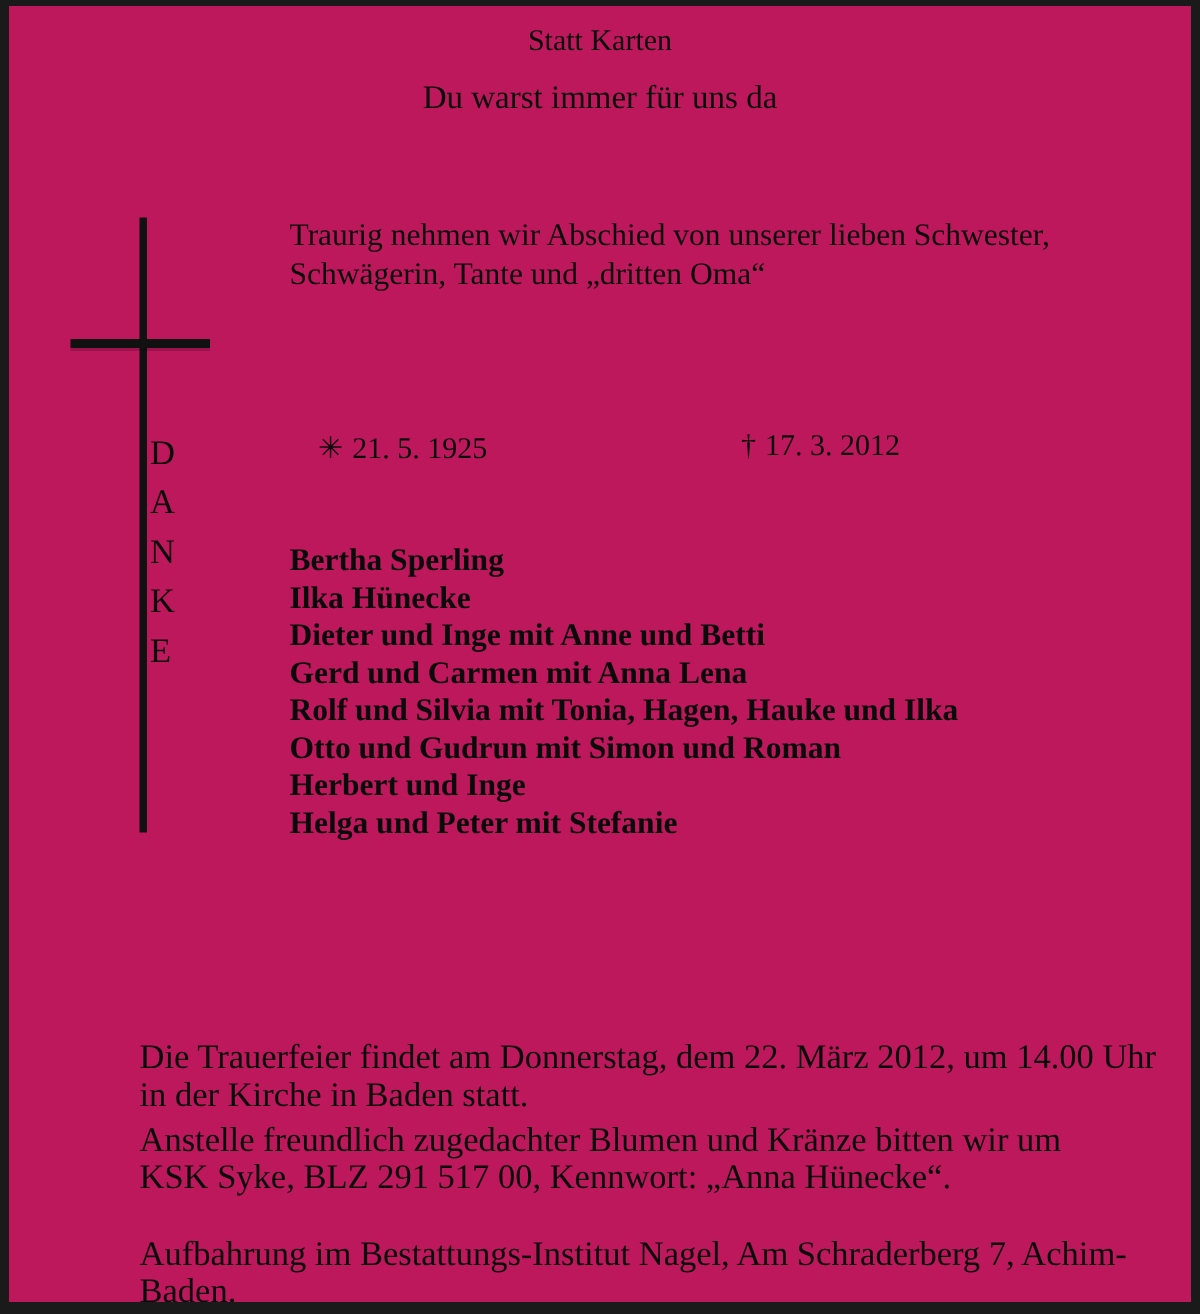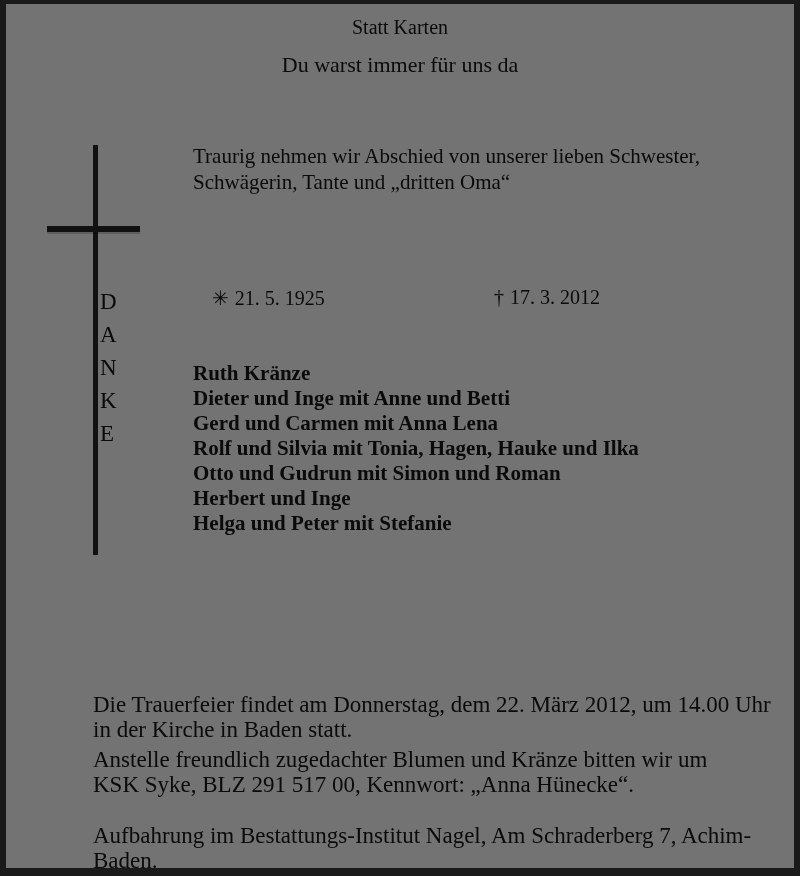--- a/index.html
+++ b/index.html
@@ -6,21 +6,21 @@
   html, body {
     margin: 0;
     padding: 0;
     background: #ffffff;
   }
   .sheet {
     position: relative;
     width: 800px;
     height: 876px;
     box-sizing: border-box;
-    background: #737373;
+    background: #be185d;
     border-style: solid;
     border-color: #1a1a1a;
     border-width: 4px 6px 8px 6px;
     font-family: "Liberation Serif", "DejaVu Serif", serif;
     color: #0a0a0a;
     overflow: hidden;
   }
   .abs { position: absolute; }
 
   .preheader {
@@ -129,21 +129,22 @@
   <div class="abs dates">
     <span>
       <span class="sym">✳︎</span><span>21. 5. 1925</span>
     </span>
     <span>
       <span class="sym">†</span><span>17. 3. 2012</span>
     </span>
   </div>
 
   <div class="abs mourners">
-    <div>Ruth Kränze</div>
+    <div>Bertha Sperling</div>
+    <div>Ilka Hünecke</div>
     <div>Dieter und Inge mit Anne und Betti</div>
     <div>Gerd und Carmen mit Anna Lena</div>
     <div>Rolf und Silvia mit Tonia, Hagen, Hauke und Ilka</div>
     <div>Otto und Gudrun mit Simon und Roman</div>
     <div>Herbert und Inge</div>
     <div>Helga und Peter mit Stefanie</div>
   </div>
 
 
   <div class="abs para funeral">

